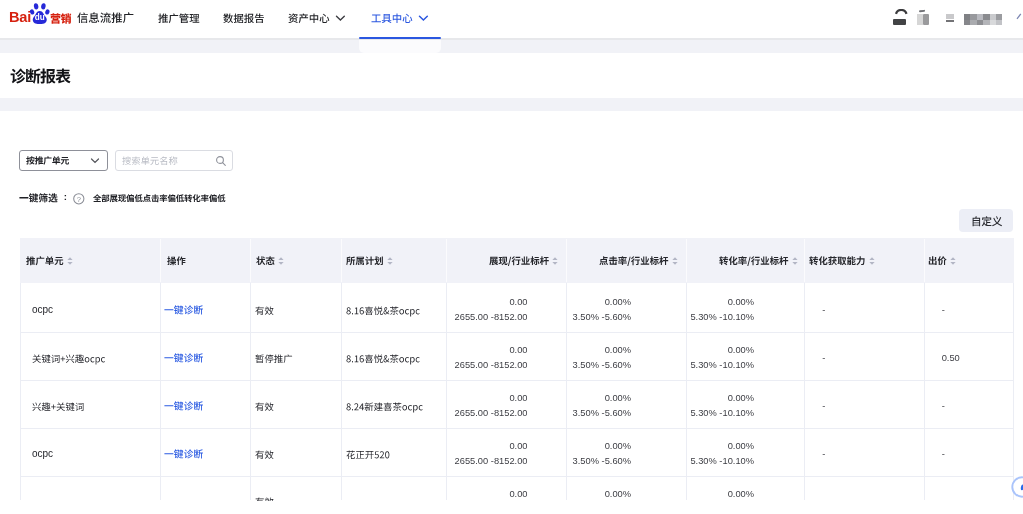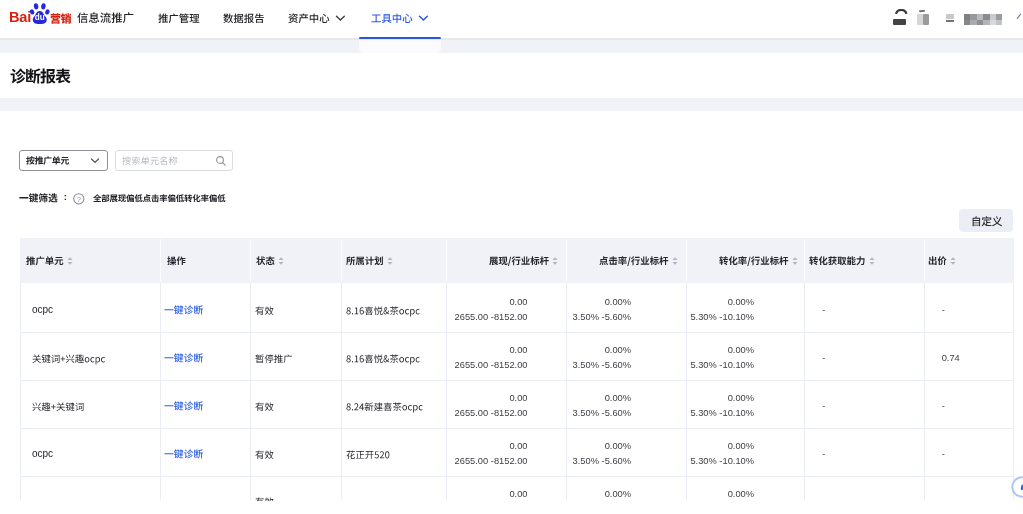--- a/index.html
+++ b/index.html
@@ -209,21 +209,21 @@
 <svg width="75" height="16" viewBox="0 0 75 16" style="position:absolute;left:345.6px;top:353.6px;overflow:visible">
     <path transform="translate(0 8.3)" fill="#24252b" d="M2.6 0.1C3.9 0.1 4.8 -0.7 4.8 -1.7C4.8 -2.6 4.2 -3.1 3.6 -3.5V-3.5C4 -3.8 4.5 -4.5 4.5 -5.2C4.5 -6.2 3.8 -7 2.7 -7C1.6 -7 0.8 -6.3 0.8 -5.2C0.8 -4.5 1.2 -4 1.7 -3.7V-3.6C1.1 -3.3 0.4 -2.6 0.4 -1.7C0.4 -0.6 1.4 0.1 2.6 0.1ZM3.1 -3.7C2.3 -4.1 1.5 -4.4 1.5 -5.2C1.5 -5.9 2 -6.4 2.6 -6.4C3.4 -6.4 3.8 -5.8 3.8 -5.1C3.8 -4.6 3.6 -4.2 3.1 -3.7ZM2.6 -0.5C1.8 -0.5 1.2 -1.1 1.2 -1.8C1.2 -2.4 1.6 -3 2.1 -3.3C3.1 -3 4 -2.6 4 -1.7C4 -1 3.4 -0.5 2.6 -0.5Z M6.5 0.1C6.9 0.1 7.1 -0.1 7.1 -0.5C7.1 -0.9 6.9 -1.2 6.5 -1.2C6.2 -1.2 5.9 -0.9 5.9 -0.5C5.9 -0.1 6.2 0.1 6.5 0.1Z M8.7 0H12.4V-0.7H11.1V-6.9H10.4C10 -6.7 9.6 -6.5 9 -6.4V-5.9H10.2V-0.7H8.7Z M15.9 0.1C16.9 0.1 17.9 -0.8 17.9 -2.1C17.9 -3.6 17.1 -4.3 15.9 -4.3C15.4 -4.3 14.8 -4 14.4 -3.4C14.4 -5.6 15.2 -6.3 16.2 -6.3C16.6 -6.3 17 -6.1 17.2 -5.8L17.7 -6.3C17.4 -6.7 16.8 -7 16.1 -7C14.8 -7 13.6 -6 13.6 -3.3C13.6 -1 14.6 0.1 15.9 0.1ZM14.4 -2.8C14.9 -3.4 15.4 -3.6 15.8 -3.6C16.6 -3.6 17 -3 17 -2.1C17 -1.2 16.5 -0.6 15.9 -0.6C15 -0.6 14.5 -1.3 14.4 -2.8Z M20.8 -4.6H25.1V-3.8H20.8ZM20 -1.5V0.8H20.7V0.5H25.3V0.7H26V-1.5ZM20.7 -0.1V-1H25.3V-0.1ZM22.6 -7.9V-7.2H19V-6.7H22.6V-6H19.7V-5.5H26.3V-6H23.3V-6.7H26.9V-7.2H23.3V-7.9ZM20.1 -5V-3.3H21.1L20.8 -3.2C20.9 -3 21 -2.8 21.1 -2.6H18.7V-2H27.2V-2.6H24.8C24.9 -2.8 25 -3 25.2 -3.3L25 -3.3H25.8V-5ZM21.8 -2.6C21.8 -2.8 21.6 -3.1 21.5 -3.3H24.4C24.3 -3.1 24.2 -2.8 24 -2.6Z M32.2 -5.4H35.4V-3.6H32.2ZM29.4 -7.9V0.7H30.1V-7.9ZM28.5 -6.1C28.4 -5.3 28.2 -4.3 28 -3.7L28.6 -3.5C28.8 -4.1 29 -5.2 29 -6ZM30.1 -6.2C30.4 -5.6 30.7 -4.9 30.8 -4.4L31.3 -4.7C31.2 -5.1 30.9 -5.8 30.6 -6.4ZM31.5 -6V-3H32.6C32.5 -1.4 32.2 -0.4 30.5 0.2C30.6 0.3 30.8 0.6 30.9 0.8C32.8 0.1 33.2 -1.1 33.4 -3H34.2V-0.3C34.2 0.4 34.4 0.6 35 0.6C35.2 0.6 35.8 0.6 35.9 0.6C36.5 0.6 36.7 0.3 36.7 -0.9C36.5 -0.9 36.3 -1.1 36.1 -1.2C36.1 -0.2 36.1 -0 35.8 -0C35.7 -0 35.2 -0 35.1 -0C34.9 -0 34.9 -0.1 34.9 -0.3V-3H36.1V-6H35C35.3 -6.5 35.6 -7.1 35.8 -7.7L35.1 -7.9C34.9 -7.3 34.5 -6.5 34.2 -6H32.7L33.4 -6.3C33.2 -6.7 32.9 -7.4 32.5 -7.9L31.9 -7.6C32.2 -7.1 32.6 -6.4 32.7 -6Z M39.5 0.1C40.3 0.1 41 -0.2 41.5 -0.7C42 -0.3 42.6 0 43.1 0.1L43.3 -0.6C42.9 -0.7 42.5 -0.9 42 -1.3C42.6 -2 42.9 -2.8 43.2 -3.7H42.4C42.2 -2.9 41.9 -2.2 41.4 -1.7C40.8 -2.2 40.1 -2.9 39.7 -3.6C40.5 -4.2 41.2 -4.8 41.2 -5.7C41.2 -6.5 40.7 -7 39.9 -7C38.9 -7 38.3 -6.3 38.3 -5.4C38.3 -4.9 38.5 -4.3 38.8 -3.8C38.1 -3.3 37.4 -2.7 37.4 -1.8C37.4 -0.7 38.3 0.1 39.5 0.1ZM40.9 -1.1C40.5 -0.8 40.1 -0.6 39.6 -0.6C38.8 -0.6 38.2 -1.1 38.2 -1.8C38.2 -2.4 38.6 -2.8 39.1 -3.2C39.6 -2.4 40.2 -1.7 40.9 -1.1ZM39.4 -4.2C39.2 -4.6 39 -5 39 -5.4C39 -6 39.4 -6.4 39.9 -6.4C40.4 -6.4 40.6 -6 40.6 -5.6C40.6 -5 40 -4.6 39.4 -4.2Z M46.1 -1.9C45.6 -1.1 44.9 -0.5 44.2 -0C44.4 0.1 44.7 0.3 44.8 0.4C45.5 -0.1 46.3 -0.8 46.7 -1.7ZM49.4 -1.5C50.1 -1 51 -0.1 51.4 0.4L52 -0C51.6 -0.6 50.7 -1.4 50 -1.9ZM47.8 -4.1V-2.9H45.1V-2.3H47.8V-0C47.8 0.1 47.8 0.1 47.6 0.1C47.5 0.1 47.1 0.1 46.7 0.1C46.7 0.3 46.8 0.6 46.9 0.8C47.5 0.8 47.9 0.8 48.2 0.7C48.5 0.6 48.5 0.4 48.5 -0V-2.3H51.2V-2.9H48.5V-4.1ZM49.5 -7.9V-7H46.7V-7.9H46V-7H44V-6.3H46V-5.4H46.7V-6.3H49.5V-5.4H50.3V-6.3H52.3V-7H50.3V-7.9ZM48 -6.1C47.3 -4.9 45.7 -4 43.8 -3.3C44 -3.2 44.2 -2.9 44.3 -2.8C45.9 -3.3 47.2 -4.1 48.2 -5.2C49.2 -4.2 50.8 -3.3 52.1 -2.8C52.2 -3 52.4 -3.3 52.6 -3.4C51.2 -3.8 49.5 -4.7 48.6 -5.6L48.7 -5.9Z M55.7 0.1C57 0.1 58.1 -0.9 58.1 -2.5C58.1 -4.2 57 -5.2 55.7 -5.2C54.5 -5.2 53.3 -4.2 53.3 -2.5C53.3 -0.9 54.5 0.1 55.7 0.1ZM55.7 -0.6C54.8 -0.6 54.2 -1.4 54.2 -2.5C54.2 -3.7 54.8 -4.5 55.7 -4.5C56.6 -4.5 57.2 -3.7 57.2 -2.5C57.2 -1.4 56.6 -0.6 55.7 -0.6Z M61.4 0.1C62 0.1 62.6 -0.1 63.1 -0.5L62.7 -1.1C62.4 -0.8 62 -0.6 61.5 -0.6C60.6 -0.6 59.9 -1.4 59.9 -2.5C59.9 -3.7 60.6 -4.5 61.5 -4.5C61.9 -4.5 62.3 -4.3 62.5 -4.1L63 -4.6C62.6 -5 62.2 -5.2 61.5 -5.2C60.2 -5.2 59 -4.2 59 -2.5C59 -0.9 60.1 0.1 61.4 0.1Z M64.2 2.2H65.1V0.4L65 -0.5C65.5 -0.1 66 0.1 66.5 0.1C67.6 0.1 68.7 -0.9 68.7 -2.6C68.7 -4.2 68 -5.2 66.6 -5.2C66.1 -5.2 65.5 -4.9 65 -4.5H65L64.9 -5.1H64.2ZM66.3 -0.6C66 -0.6 65.5 -0.7 65.1 -1.1V-3.8C65.6 -4.3 66 -4.5 66.4 -4.5C67.4 -4.5 67.8 -3.8 67.8 -2.6C67.8 -1.4 67.2 -0.6 66.3 -0.6Z M72.1 0.1C72.7 0.1 73.2 -0.1 73.7 -0.5L73.3 -1.1C73 -0.8 72.6 -0.6 72.1 -0.6C71.2 -0.6 70.5 -1.4 70.5 -2.5C70.5 -3.7 71.2 -4.5 72.2 -4.5C72.5 -4.5 72.9 -4.3 73.2 -4.1L73.6 -4.6C73.2 -5 72.8 -5.2 72.1 -5.2C70.8 -5.2 69.7 -4.2 69.7 -2.5C69.7 -0.9 70.7 0.1 72.1 0.1Z"></path>
   </svg>
 <div style="position:absolute;right:495.5px;top:345.8px;font-size:9.3px;color:#3c3d43;font-weight:400;line-height:1;white-space:pre;">0.00</div>
 <div style="position:absolute;right:495.5px;top:361.3px;font-size:9.3px;color:#3c3d43;font-weight:400;line-height:1;white-space:pre;">2655.00 -8152.00</div>
 <div style="position:absolute;right:392px;top:345.8px;font-size:9.3px;color:#3c3d43;font-weight:400;line-height:1;white-space:pre;">0.00%</div>
 <div style="position:absolute;right:392px;top:361.3px;font-size:9.3px;color:#3c3d43;font-weight:400;line-height:1;white-space:pre;">3.50% -5.60%</div>
 <div style="position:absolute;right:269px;top:345.8px;font-size:9.3px;color:#3c3d43;font-weight:400;line-height:1;white-space:pre;">0.00%</div>
 <div style="position:absolute;right:269px;top:361.3px;font-size:9.3px;color:#3c3d43;font-weight:400;line-height:1;white-space:pre;">5.30% -10.10%</div>
 <div style="position:absolute;left:822.3px;top:353.6px;font-size:9.3px;color:#3c3d43;font-weight:400;letter-spacing:0px;line-height:1;white-space:pre;">-</div>
-<div style="position:absolute;left:941.7px;top:353.6px;font-size:9.3px;color:#3c3d43;font-weight:400;letter-spacing:0px;line-height:1;white-space:pre;">0.74</div>
+<div style="position:absolute;left:941.7px;top:353.6px;font-size:9.3px;color:#3c3d43;font-weight:400;letter-spacing:0px;line-height:1;white-space:pre;">0.50</div>
 <svg width="54" height="16" viewBox="0 0 54 16" style="position:absolute;left:32px;top:401.6px;overflow:visible">
     <path transform="translate(0 8.3)" fill="#24252b" d="M0.5 -3.4V-2.7H8.9V-3.4ZM5.7 -1.8C6.6 -1.1 7.7 0 8.2 0.7L8.9 0.3C8.3 -0.4 7.2 -1.4 6.4 -2.2ZM2.9 -2.2C2.4 -1.4 1.3 -0.4 0.4 0.2C0.6 0.3 0.9 0.5 1 0.7C2 0 3 -1 3.6 -1.9ZM0.5 -6.8C1.1 -5.9 1.7 -4.8 2 -4L2.7 -4.3C2.4 -5.1 1.8 -6.2 1.2 -7.1ZM3.3 -7.5C3.8 -6.6 4.3 -5.4 4.4 -4.7L5.1 -4.9C4.9 -5.7 4.5 -6.9 4 -7.8ZM8 -7.5C7.5 -6.4 6.7 -4.8 6 -3.9L6.7 -3.7C7.3 -4.6 8.2 -6 8.8 -7.3Z M15.2 -6.9V-5.8H14.2V-6.9ZM13 -1.7 13.1 -1.1 15.2 -1.9V-0.5H15.8V-2L16.3 -2.2L16.2 -2.7L15.8 -2.6V-6.9H16.2V-7.5H13.2V-6.9H13.6V-1.9ZM15.8 -5.3C16.2 -4.7 16.6 -4 16.9 -3.2C16.6 -2.4 16.3 -1.7 15.9 -1.2C16 -1.1 16.2 -0.8 16.3 -0.7C16.7 -1.1 17 -1.7 17.3 -2.4C17.5 -1.9 17.7 -1.4 17.8 -1L18.4 -1.2C18.2 -1.8 17.9 -2.5 17.5 -3.2C17.9 -4.2 18.1 -5.4 18.2 -6.7L17.8 -6.8L17.7 -6.8H16V-6.2H17.5C17.5 -5.4 17.3 -4.7 17.2 -4C16.9 -4.6 16.6 -5.1 16.4 -5.5ZM15.2 -5.2V-4.1H14.2V-5.2ZM15.2 -3.5V-2.4L14.2 -2.1V-3.5ZM10.3 -3.6C10.3 -2.4 10.3 -0.8 9.6 0.3C9.8 0.4 10 0.6 10.1 0.7C10.4 0.2 10.7 -0.5 10.8 -1.2C11.5 0.2 12.6 0.5 14.7 0.5H18.2C18.2 0.3 18.4 -0 18.5 -0.2C17.9 -0.2 15.1 -0.2 14.7 -0.2C13.6 -0.2 12.8 -0.3 12.2 -0.6V-2.5H13.3V-3.2H12.2V-4.4H13.3V-5H12V-6.2H13.1V-6.8H12V-7.9H11.4V-6.8H10.1V-6.2H11.4V-5H9.9V-4.4H11.6V-1.1C11.3 -1.4 11.1 -1.9 10.9 -2.4C10.9 -2.8 10.9 -3.2 10.9 -3.6Z M21.1 -1.1H21.8V-3.1H23.7V-3.8H21.8V-5.8H21.1V-3.8H19.2V-3.1H21.1Z M26.1 -7.5C26.5 -7 26.9 -6.3 27.1 -5.9H25.2V-5.2H28.4V-4C28.4 -3.9 28.3 -3.7 28.3 -3.5H24.7V-2.8H28.2C27.9 -1.8 27 -0.7 24.5 0.1C24.7 0.3 24.9 0.6 25 0.7C27.4 -0.1 28.4 -1.2 28.9 -2.3C29.6 -0.8 30.9 0.2 32.5 0.7C32.7 0.5 32.9 0.2 33 0C31.3 -0.4 30 -1.4 29.3 -2.8H32.8V-3.5H29.1L29.1 -4V-5.2H32.3V-5.9H30.4C30.8 -6.4 31.2 -7 31.5 -7.6L30.7 -7.9C30.5 -7.3 30 -6.5 29.7 -5.9H27.1L27.7 -6.2C27.5 -6.7 27.1 -7.3 26.7 -7.8Z M33.9 -3.3V-2.6H35V-0.8C35 -0.3 34.7 -0 34.5 0.1C34.6 0.2 34.8 0.5 34.9 0.6C35 0.5 35.2 0.3 36.7 -0.7C36.6 -0.8 36.5 -1.1 36.5 -1.3L35.6 -0.6V-2.6H36.6V-3.3H35.6V-4.5H36.5V-5.2H34.3C34.5 -5.5 34.7 -5.8 34.9 -6.2H36.6V-6.8H35.2C35.3 -7.1 35.4 -7.5 35.5 -7.8L34.9 -7.9C34.6 -7 34.2 -6.1 33.7 -5.5C33.8 -5.3 34 -5 34.1 -4.9L34.3 -5.1V-4.5H35V-3.3ZM38.9 -7.2V-6.6H40V-5.9H38.6V-5.3H40V-4.6H38.9V-4.1H40V-3.3H38.8V-2.8H40V-2H38.6V-1.5H40V-0.3H40.5V-1.5H42.3V-2H40.5V-2.8H42.1V-3.3H40.5V-4.1H41.9V-5.3H42.5V-5.9H41.9V-7.2H40.5V-7.9H40V-7.2ZM40.5 -5.3H41.4V-4.6H40.5ZM40.5 -5.9V-6.6H41.4V-5.9ZM36.9 -3.8C36.9 -3.9 36.9 -3.9 37 -4H38C37.9 -3.2 37.8 -2.6 37.6 -2C37.5 -2.3 37.4 -2.7 37.3 -3.1L36.8 -2.9C37 -2.3 37.2 -1.7 37.4 -1.3C37.1 -0.6 36.7 -0 36.1 0.3C36.3 0.4 36.4 0.6 36.5 0.8C37 0.4 37.4 -0.1 37.8 -0.7C38.6 0.4 39.7 0.6 41 0.6H42.3C42.3 0.5 42.4 0.2 42.5 0C42.2 0 41.3 0 41.1 0C39.9 0 38.8 -0.2 38 -1.3C38.3 -2.2 38.5 -3.2 38.6 -4.6L38.3 -4.6L38.2 -4.6H37.6C38 -5.3 38.4 -6.3 38.7 -7.2L38.3 -7.4L38.1 -7.4H36.7V-6.7H37.9C37.6 -5.9 37.2 -5.1 37.1 -4.9C37 -4.6 36.7 -4.4 36.6 -4.3C36.7 -4.2 36.8 -4 36.9 -3.8Z M43.8 -7.2C44.3 -6.7 45 -6.1 45.3 -5.7L45.7 -6.2C45.4 -6.6 44.8 -7.2 44.3 -7.6ZM46.5 -5.8V-5.2H50.1V-5.8ZM43.2 -4.9V-4.3H44.7V-1C44.7 -0.5 44.3 -0.1 44.1 0C44.3 0.1 44.5 0.3 44.5 0.5C44.7 0.3 44.9 0.1 46.5 -1.1C46.4 -1.2 46.3 -1.5 46.3 -1.6L45.3 -0.9V-4.9ZM46.3 -7.4V-6.8H50.8V-0.2C50.8 0 50.8 0 50.6 0.1C50.4 0.1 49.9 0.1 49.3 0C49.4 0.2 49.5 0.6 49.5 0.8C50.3 0.8 50.8 0.7 51.1 0.6C51.4 0.5 51.5 0.3 51.5 -0.2V-7.4ZM47.5 -3.7H49V-1.9H47.5ZM46.9 -4.3V-0.6H47.5V-1.3H49.7V-4.3Z"></path>
   </svg>
 <svg width="41" height="16" viewBox="0 0 41 16" style="position:absolute;left:164.4px;top:401.3px;overflow:visible">
     <path transform="translate(0 8.6)" fill="#2b5be2" d="M0.4 -4.3V-3.3H9.4V-4.3Z M10.3 -3.5V-2.6H11.3V-0.9C11.3 -0.5 11 -0.1 10.8 0.1C11 0.2 11.2 0.5 11.3 0.7C11.5 0.5 11.7 0.3 13.3 -0.8C13.2 -0.9 13.1 -1.3 13 -1.5L12.1 -0.9V-2.6H13.1V-3.5H12.1V-4.6H13.1V-5.4H10.8C11 -5.7 11.2 -6.1 11.4 -6.4H13.1V-7.3H11.8C11.9 -7.5 12 -7.8 12.1 -8.1L11.3 -8.3C11 -7.4 10.6 -6.4 10 -5.8C10.2 -5.6 10.4 -5.2 10.5 -5.1L10.7 -5.2V-4.6H11.3V-3.5ZM15.5 -7.5V-6.9H16.6V-6.2H15.2V-5.5H16.6V-4.9H15.5V-4.2H16.6V-3.6H15.5V-2.9H16.6V-2.2H15.2V-1.5H16.6V-0.4H17.3V-1.5H19V-2.2H17.3V-2.9H18.8V-3.6H17.3V-4.2H18.7V-5.5H19.3V-6.2H18.7V-7.5H17.3V-8.2H16.6V-7.5ZM17.3 -5.5H18V-4.9H17.3ZM17.3 -6.2V-6.9H18V-6.2ZM13.4 -3.9C13.4 -4 13.5 -4 13.6 -4.1H14.5C14.4 -3.4 14.3 -2.8 14.2 -2.2C14.1 -2.5 13.9 -2.9 13.8 -3.3L13.2 -3C13.4 -2.4 13.6 -1.8 13.9 -1.3C13.6 -0.6 13.2 -0.1 12.6 0.2C12.8 0.4 13 0.7 13.1 0.9C13.6 0.5 14 0 14.4 -0.6C15.2 0.4 16.3 0.7 17.6 0.7H19C19.1 0.5 19.2 0.1 19.3 -0.1C19 -0.1 18 -0.1 17.7 -0.1C16.5 -0.1 15.4 -0.3 14.7 -1.4C15 -2.3 15.2 -3.4 15.3 -4.8L14.8 -4.9L14.7 -4.9H14.2C14.6 -5.6 15 -6.6 15.3 -7.5L14.8 -7.9L14.6 -7.8H13.2V-6.9H14.3C14.1 -6.1 13.7 -5.4 13.6 -5.2C13.4 -4.9 13.2 -4.6 13 -4.5C13.1 -4.4 13.3 -4.1 13.4 -3.9Z M20.8 -7.5C21.3 -7.1 22 -6.5 22.3 -6.1L22.9 -6.7C22.6 -7.1 21.9 -7.7 21.4 -8.1ZM26 -5.5C25.5 -4.9 24.5 -4.2 23.7 -3.9C23.9 -3.7 24.2 -3.4 24.3 -3.2C25.2 -3.7 26.1 -4.4 26.8 -5.2ZM27 -4.2C26.3 -3.2 25 -2.4 23.8 -1.9C24 -1.7 24.3 -1.4 24.4 -1.2C25.7 -1.8 27 -2.8 27.7 -3.9ZM27.9 -2.8C27.1 -1.3 25.5 -0.4 23.4 0C23.6 0.2 23.8 0.6 23.9 0.8C26.1 0.2 27.8 -0.8 28.8 -2.5ZM20 -5.2V-4.3H21.4V-1.2C21.4 -0.6 21.1 -0.2 20.9 -0C21 0.1 21.3 0.4 21.4 0.6C21.6 0.4 21.9 0.2 23.7 -1.1C23.6 -1.3 23.5 -1.7 23.4 -1.9L22.3 -1.2V-5.2ZM25.8 -8.3C25.3 -7.1 24.2 -5.9 22.8 -5.2C23 -5 23.3 -4.7 23.4 -4.5C24.5 -5.1 25.4 -5.9 26 -6.9C26.8 -6 27.8 -5.1 28.6 -4.6C28.8 -4.9 29.1 -5.2 29.3 -5.4C28.3 -5.9 27.2 -6.8 26.5 -7.7L26.7 -8Z M33.9 -7.6C33.8 -7.1 33.6 -6.3 33.4 -5.9L33.9 -5.7C34.1 -6.1 34.4 -6.8 34.7 -7.4ZM31.3 -7.4C31.5 -6.9 31.6 -6.1 31.7 -5.7L32.3 -5.9C32.2 -6.4 32.1 -7.1 31.9 -7.6ZM32.5 -8.3V-5.4H31.2V-4.6H32.4C32.1 -3.8 31.5 -2.9 31 -2.5C31.1 -2.3 31.3 -1.9 31.4 -1.7C31.8 -2.1 32.2 -2.7 32.5 -3.4V-1.2H33.3V-3.6C33.6 -3.2 33.9 -2.7 34.1 -2.4L34.6 -3C34.4 -3.3 33.6 -4.2 33.3 -4.5V-4.6H34.6V-5.4H33.3V-8.3ZM30.2 -7.9V-0.1H34.4V-0.9H31V-7.9ZM35 -7.3V-4.2C35 -2.7 34.9 -1.1 34.2 0.3C34.5 0.5 34.8 0.7 34.9 0.9C35.7 -0.7 35.8 -2.4 35.8 -4.1H37V0.8H37.9V-4.1H38.9V-5H35.8V-6.7C36.9 -6.9 38 -7.2 38.8 -7.6L38.1 -8.3C37.4 -7.9 36.1 -7.5 35 -7.3Z"></path>
   </svg>
 <svg width="20" height="16" viewBox="0 0 20 16" style="position:absolute;left:255.2px;top:401.6px;overflow:visible">
     <path transform="translate(0 8.3)" fill="#24252b" d="M3.7 -7.9C3.6 -7.5 3.4 -7.1 3.3 -6.7H0.6V-6H3C2.4 -4.8 1.5 -3.6 0.4 -2.9C0.5 -2.7 0.7 -2.5 0.8 -2.3C1.4 -2.7 1.9 -3.2 2.4 -3.8V0.7H3.1V-1.1H7V-0.1C7 0 7 0.1 6.8 0.1C6.6 0.1 6.1 0.1 5.5 0C5.5 0.2 5.6 0.5 5.7 0.7C6.5 0.7 7 0.7 7.3 0.6C7.6 0.5 7.7 0.3 7.7 -0.1V-4.9H3.2C3.4 -5.3 3.6 -5.6 3.7 -6H8.8V-6.7H4C4.2 -7 4.3 -7.4 4.4 -7.7ZM3.1 -2.7H7V-1.7H3.1ZM3.1 -3.3V-4.3H7V-3.3Z M11 -5.6C10.7 -4.9 10.2 -4.1 9.7 -3.6C9.9 -3.5 10.1 -3.3 10.2 -3.2C10.7 -3.8 11.3 -4.6 11.6 -5.5ZM12.5 -5.4C13 -4.9 13.4 -4.2 13.6 -3.7L14.1 -4.1C14 -4.5 13.5 -5.2 13.1 -5.7ZM11.3 -7.7C11.6 -7.3 11.8 -6.9 12 -6.5H9.9V-5.9H14.2V-6.5H12.1L12.6 -6.8C12.5 -7.1 12.2 -7.6 11.9 -7.9ZM10.7 -3.4C11.1 -3 11.5 -2.6 11.8 -2.2C11.3 -1.3 10.6 -0.5 9.8 0C9.9 0.1 10.2 0.4 10.3 0.5C11.1 -0 11.7 -0.7 12.3 -1.6C12.7 -1.1 13 -0.6 13.2 -0.2L13.8 -0.7C13.5 -1.1 13.1 -1.7 12.6 -2.3C12.9 -2.8 13.1 -3.4 13.3 -4L12.6 -4.1C12.5 -3.6 12.4 -3.2 12.2 -2.8C11.9 -3.1 11.5 -3.5 11.2 -3.8ZM15.6 -5.5H17.1C17 -4.3 16.7 -3.2 16.2 -2.3C15.8 -3.1 15.5 -3.9 15.4 -4.9ZM15.5 -7.9C15.2 -6.2 14.7 -4.6 13.9 -3.6C14.1 -3.5 14.3 -3.2 14.4 -3.1C14.6 -3.3 14.8 -3.6 14.9 -3.9C15.2 -3.1 15.5 -2.3 15.8 -1.7C15.3 -0.8 14.5 -0.2 13.5 0.3C13.7 0.4 13.9 0.6 14 0.8C14.9 0.3 15.6 -0.3 16.2 -1C16.7 -0.3 17.3 0.3 18 0.7C18.1 0.6 18.3 0.3 18.5 0.2C17.7 -0.2 17.1 -0.8 16.6 -1.6C17.2 -2.7 17.6 -3.9 17.8 -5.5H18.4V-6.2H15.8C15.9 -6.7 16 -7.2 16.1 -7.8Z"></path>
   </svg>
 <svg width="78" height="16" viewBox="0 0 78 16" style="position:absolute;left:345.6px;top:401.6px;overflow:visible">

